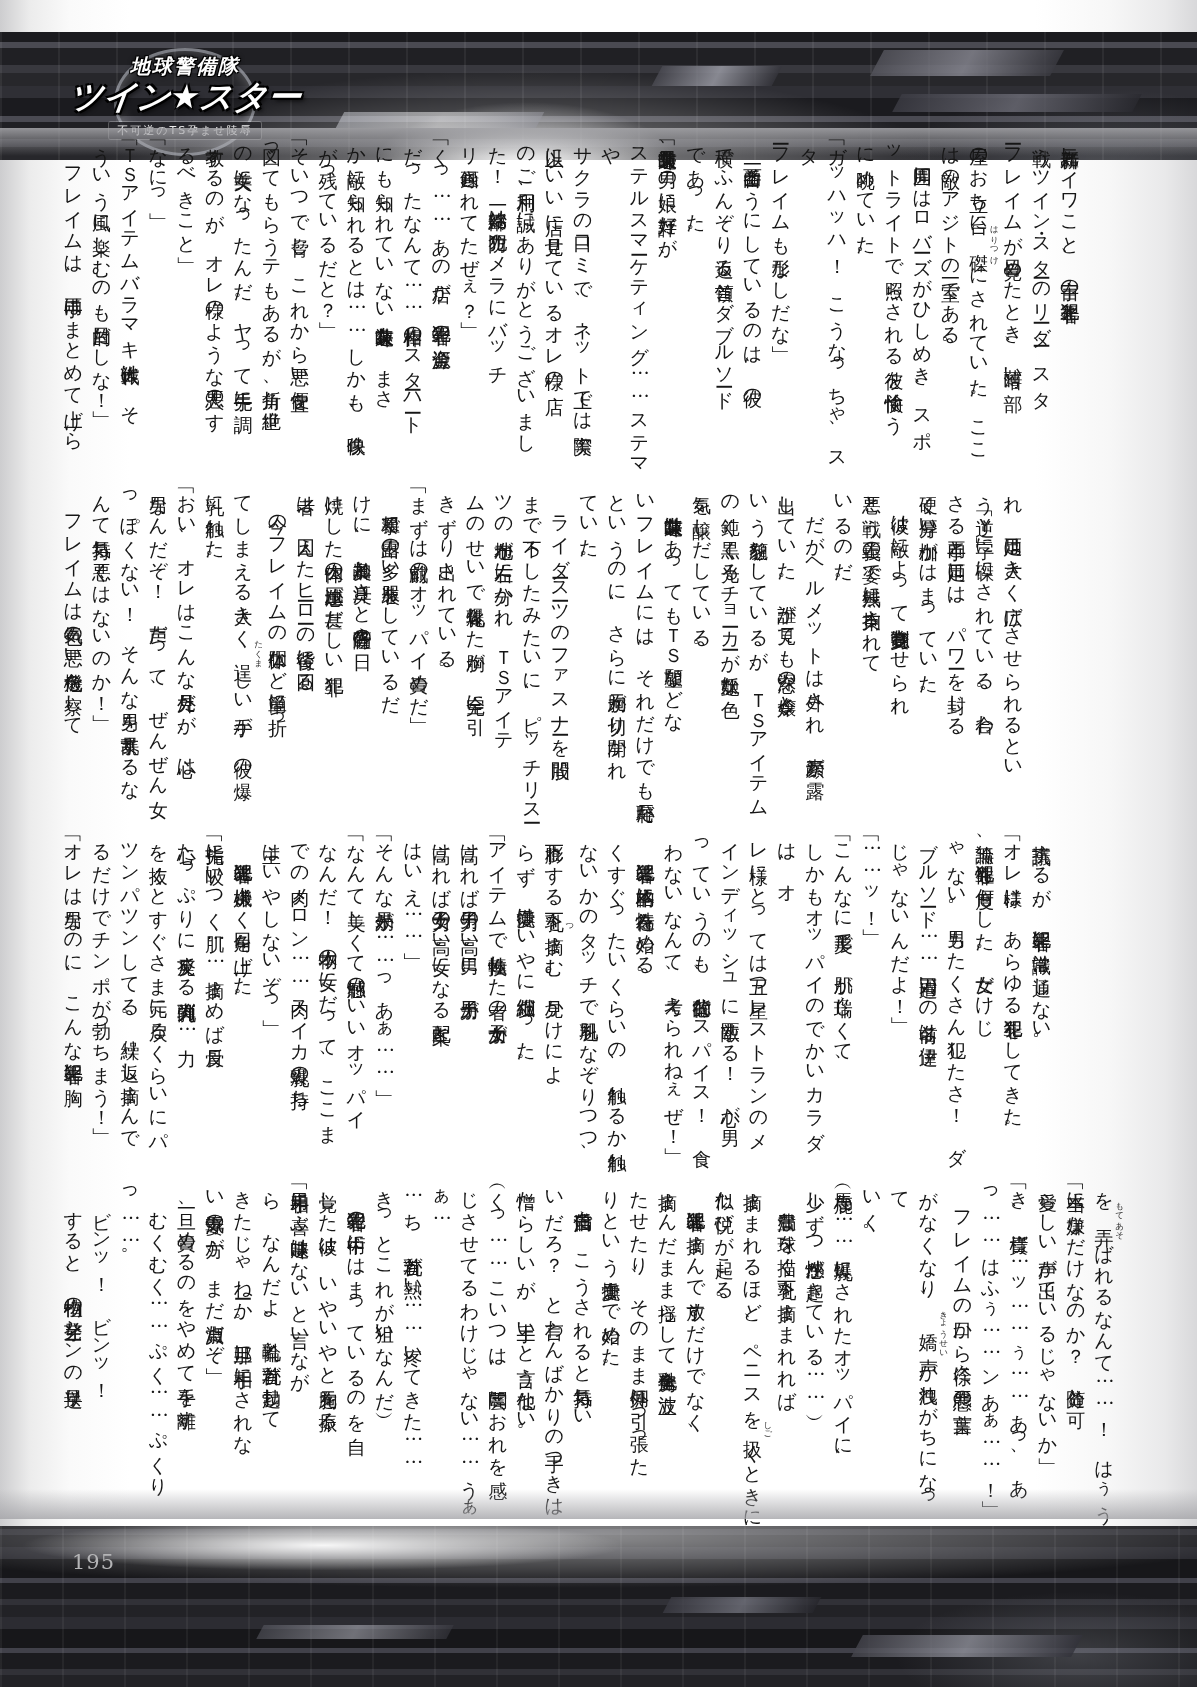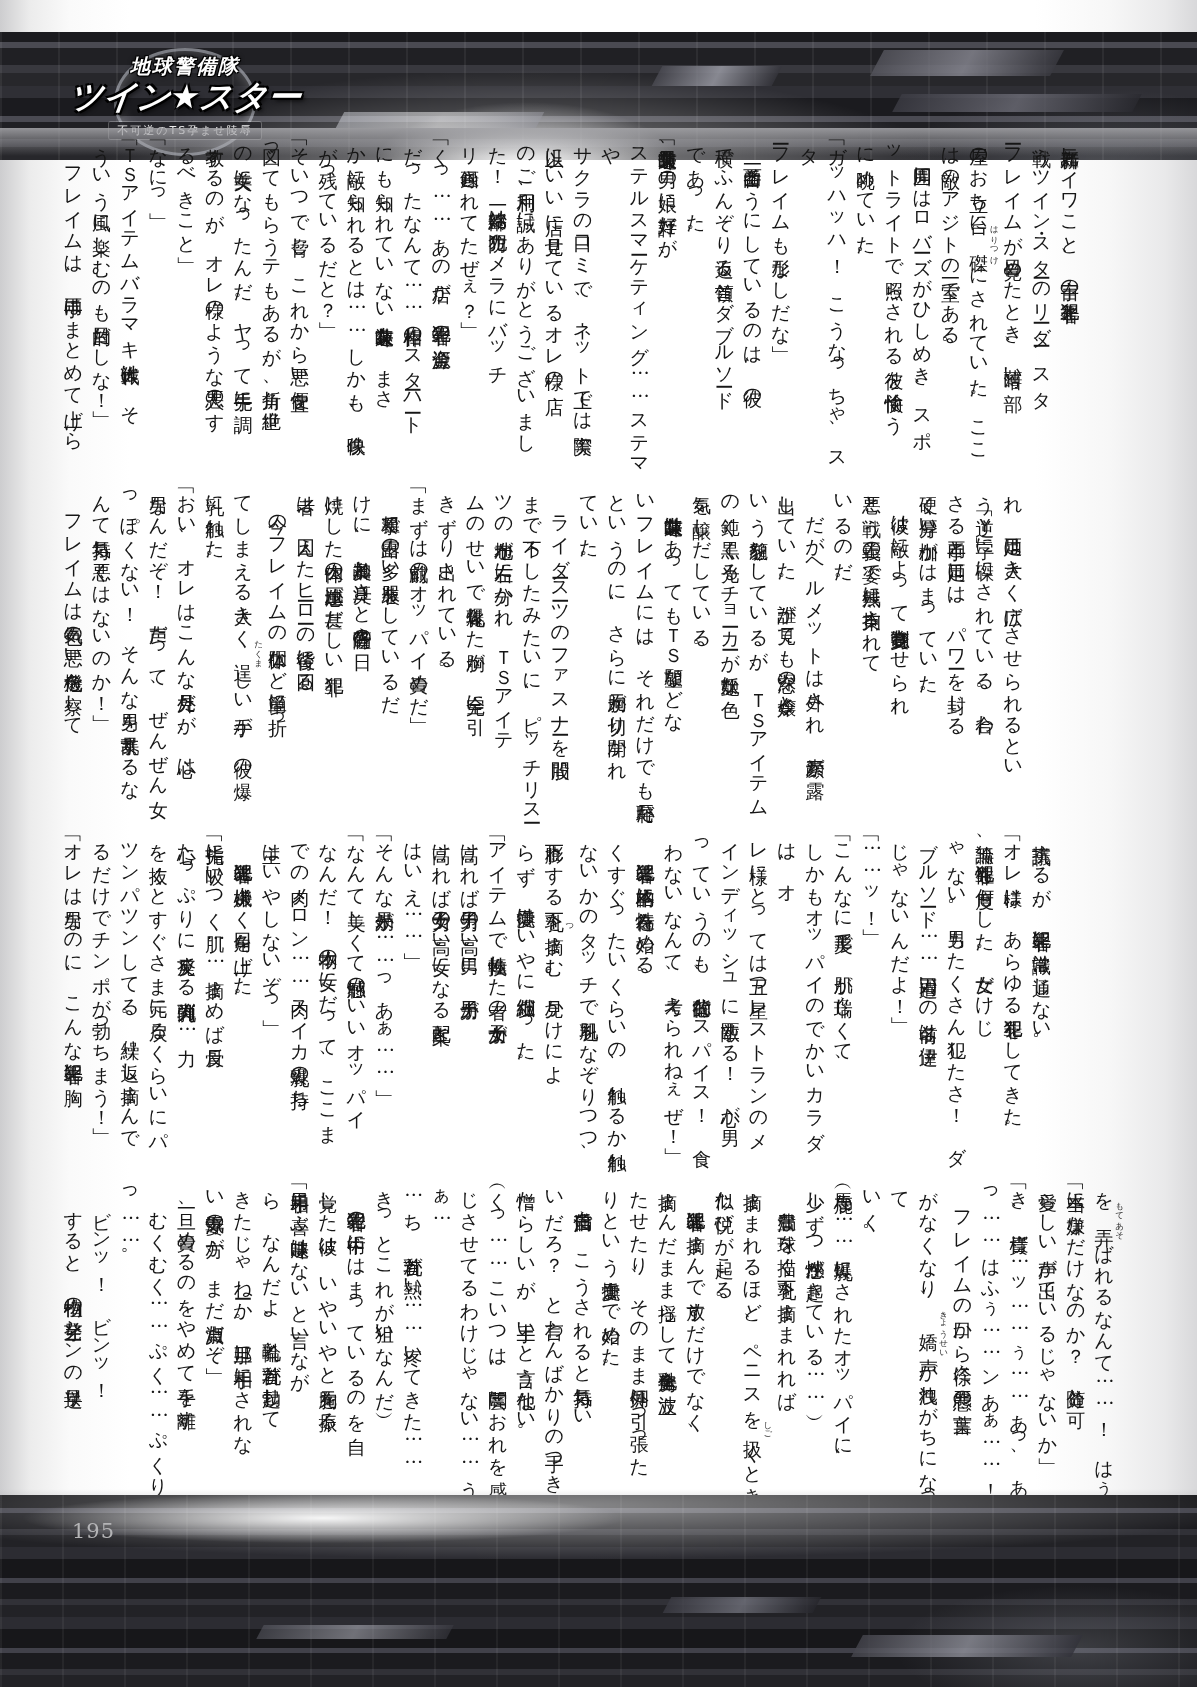--- a/index.html
+++ b/index.html
@@ -37,21 +37,21 @@
   .chip.c3{right:420px;top:34px;width:120px;height:20px;
     background:linear-gradient(90deg,#4a4a52,#9fa0aa,#35353c);}
   .chip.c4{left:340px;top:80px;width:200px;height:16px;opacity:.5;
     background:linear-gradient(90deg,#cfd1d8,#ffffff,#9a9ba4);}
   .fade-top{
     position:absolute;top:128px;left:0;right:0;height:28px;
     background:linear-gradient(rgba(168,168,172,.85), rgba(255,255,255,0));
   }
 
   .deco-bottom{
-    position:absolute;bottom:0;left:0;right:0;height:192px;
+    position:absolute;bottom:0;left:0;right:0;height:161px;
     background:
       radial-gradient(ellipse 430px 36px at 27% 12%, rgba(255,255,255,.95), rgba(255,255,255,0) 70%),
       radial-gradient(ellipse 950px 70px at 46% 6%, rgba(255,255,255,.5), rgba(255,255,255,0) 75%),
       radial-gradient(ellipse 260px 90px at 90% 80%, rgba(190,195,205,.22), rgba(255,255,255,0) 70%),
       repeating-linear-gradient(90deg, rgba(255,255,255,.05) 0 2px, rgba(0,0,0,0) 2px 62px),
       repeating-linear-gradient(0deg,
         #222226 0 12px, #313137 12px 18px, #1b1b1f 18px 34px,
         #41414a 34px 39px, #17171a 39px 58px, #2c2c32 58px 70px),
       linear-gradient(#1a1a1d,#0e0e10);
   }

